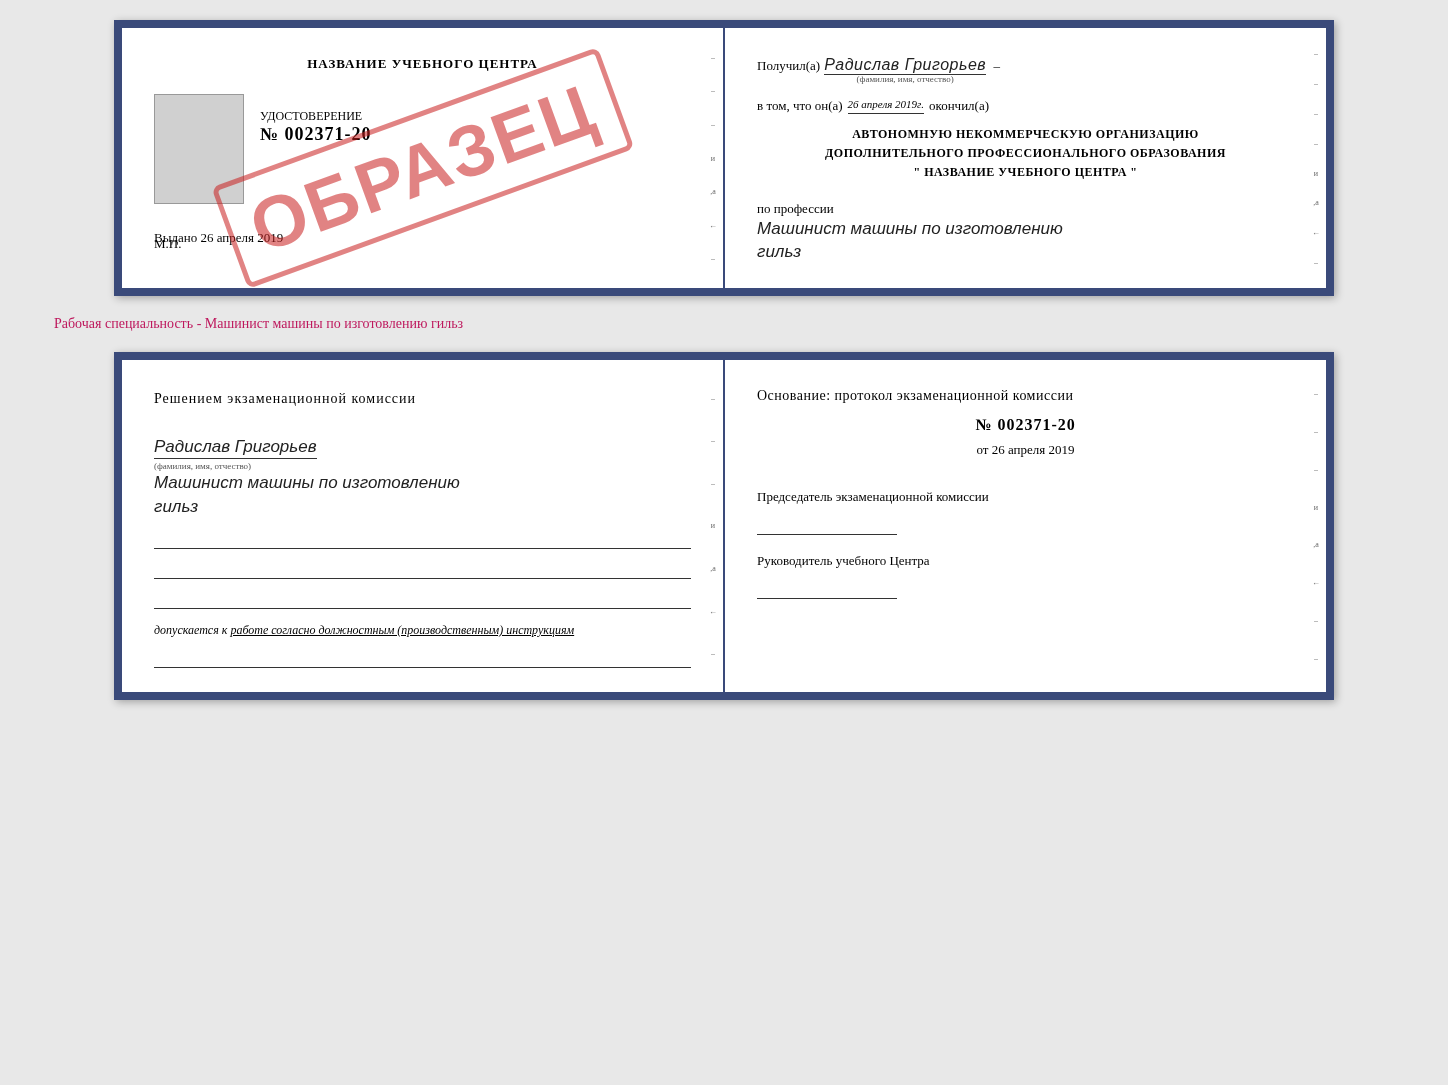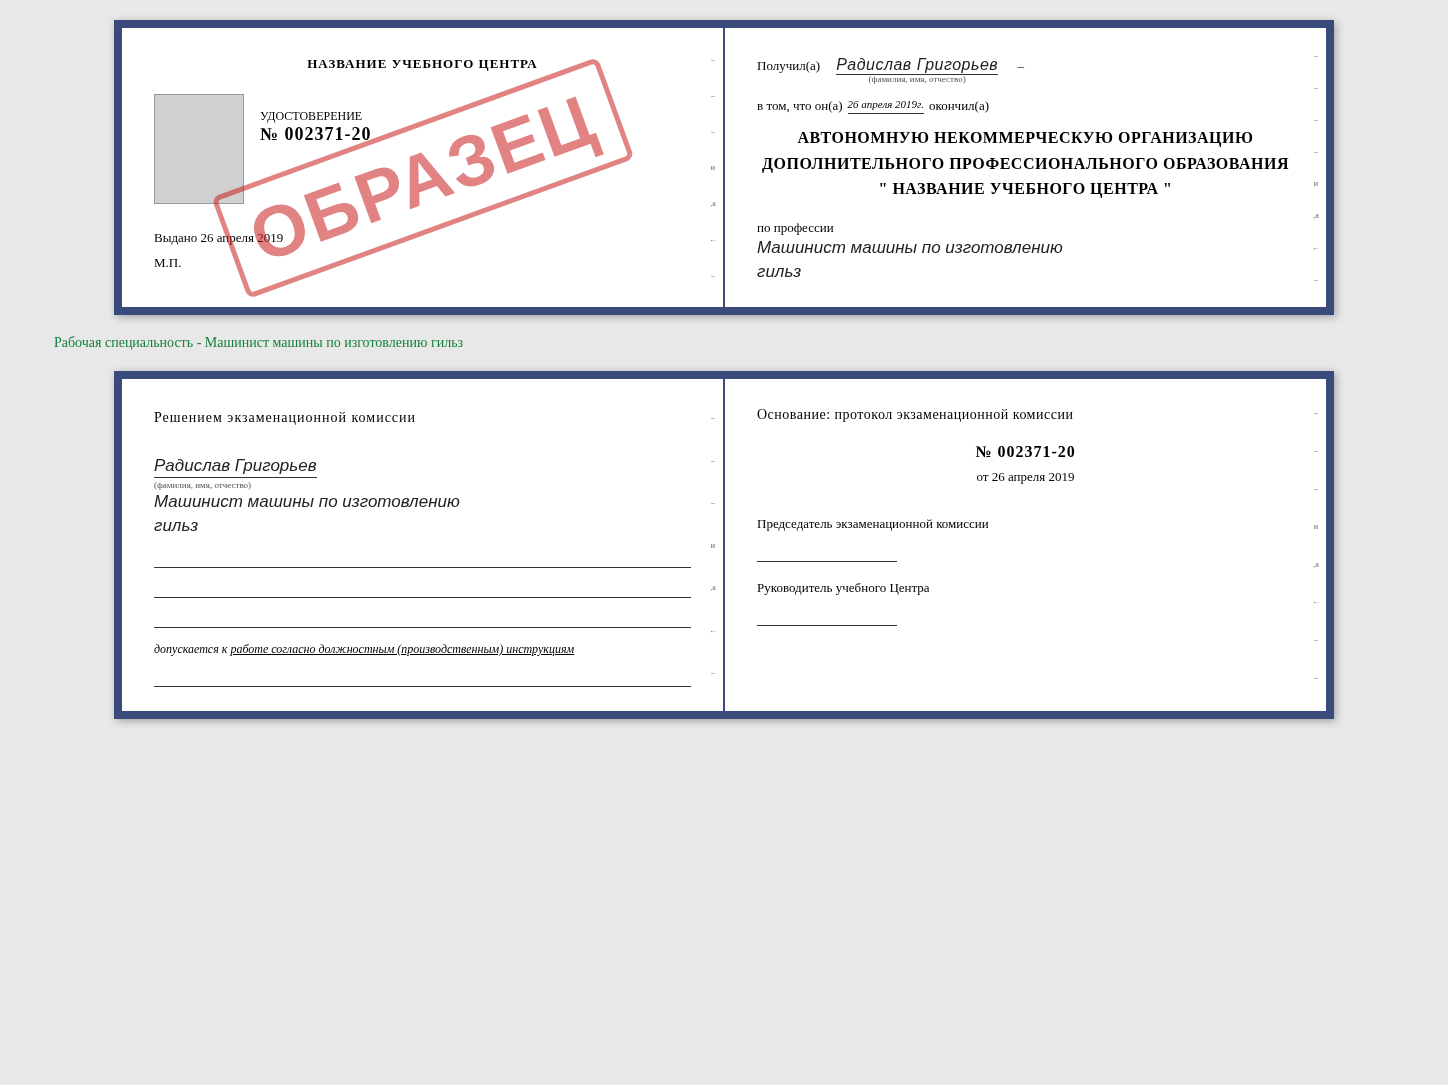--- a/index.html
+++ b/index.html
@@ -113,21 +113,21 @@
       bottom: 36px;
       left: 32px;
     }
 
     
     .received-line {
       font-size: 13px;
       margin-bottom: 14px;
       display: flex;
       align-items: baseline;
-      gap: 16px;
+      gap: 4px;
     }
 
     .received-name {
       font-family: 'Segoe UI', cursive, sans-serif;
       font-size: 16px;
       color: #222;
       border-bottom: 1px solid #333;
       padding-bottom: 1px;
       font-style: italic;
       letter-spacing: 0.5px;
@@ -148,21 +148,21 @@
     }
 
     .date-value {
       font-style: italic;
       border-bottom: 1px solid #333;
       font-size: 11px;
     }
 
     .org-block {
       text-align: center;
-      font-size: 16px;
+      font-size: 12px;
       font-weight: bold;
       letter-spacing: 0.5px;
       line-height: 1.6;
       margin-bottom: 18px;
       text-transform: uppercase;
     }
 
     .profession-block {
       font-size: 13px;
       margin-bottom: 4px;
@@ -173,21 +173,21 @@
       font-size: 17px;
       color: #222;
       font-style: italic;
       line-height: 1.4;
     }
 
     
     .separator-label {
       width: 1340px;
       font-size: 14px;
-      color: #15803d;
+      color: #be185d;
       padding: 2px 0;
     }
 
     
     .bottom-doc-left .section-title {
       font-size: 14px;
       font-weight: normal;
       letter-spacing: 1px;
       margin-bottom: 28px;
       line-height: 1.5;
@@ -231,21 +231,21 @@
     .допуск-block {
       font-size: 12px;
       margin-top: 14px;
       font-style: italic;
     }
 
     
     .bottom-doc-right .osnov-title {
       font-size: 14px;
       letter-spacing: 0.5px;
-      margin-bottom: 20px;
+      margin-bottom: 12px;
     }
 
     .protocol-number {
       font-size: 16px;
       font-weight: bold;
       text-align: center;
       letter-spacing: 1px;
       margin-bottom: 8px;
     }
 

